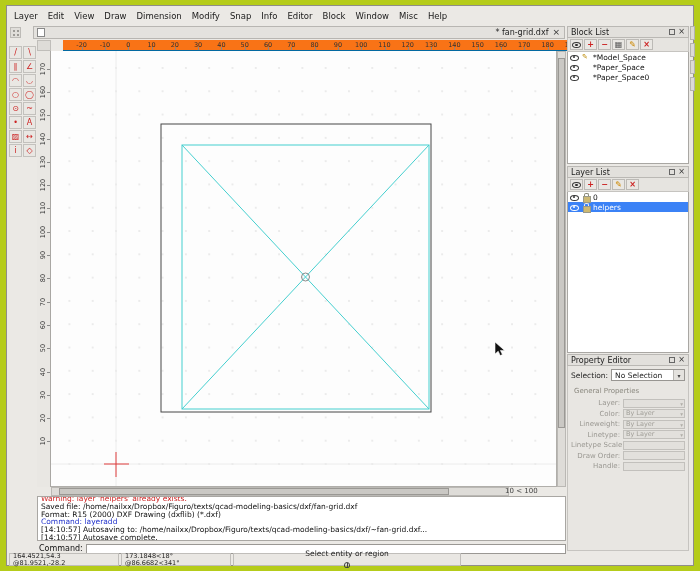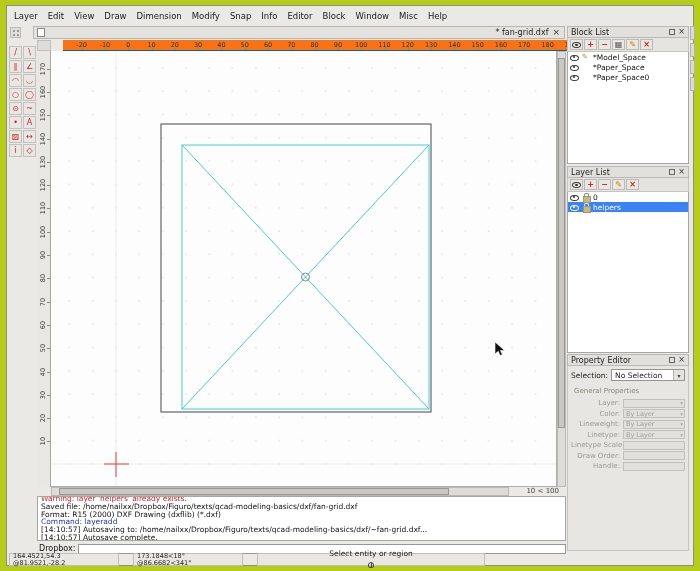--- a/index.html
+++ b/index.html
@@ -40,21 +40,21 @@
     background-image:radial-gradient(#e4e4e4 0.6px,transparent 0.9px);background-size:23.3px 23.3px;background-position:53.35px 401.35px;
     border-right:1px solid #b0aeaa;border-bottom:1px solid #b0aeaa}
   .drawsvg{position:absolute;left:0;top:0}
   .cursorsvg{position:absolute;left:444px;top:291px}
 
   
   .vscroll{position:absolute;left:550px;top:45px;width:9px;height:436px;background:#dedcd8;border:1px solid #bab8b4}
   .vthumb{position:absolute;left:0px;top:6px;width:7px;height:370px;background:#cac8c4;border:1px solid #9a9894}
   .hscroll{position:absolute;left:44px;top:481px;width:458px;height:9px;background:#dedcd8;border:1px solid #bab8b4}
   .hthumb{position:absolute;top:0px;left:7px;width:390px;height:7px;background:#cac8c4;border:1px solid #9a9894}
-  .gridinfo{position:absolute;left:498px;top:481px;width:60px;height:9px;font-size:7px;color:#444;text-align:right;padding-right:6px;line-height:9px}
+  .gridinfo{position:absolute;left:498px;top:481px;width:60px;height:9px;font-size:7px;color:#444;padding-right:6px;line-height:9px}
 
   
   .history{position:absolute;left:30px;top:490px;width:529px;height:45px;background:#fff;border:1px solid #a9a7a3;font-size:7.5px;line-height:7.8px;padding:1px 3px;overflow:hidden;color:#111;white-space:nowrap}
   .hline.error{color:#c22}
   .hline.echo{color:#23c;}
   .hline.clipped{margin-top:-3px}
   .promptrow{position:absolute;left:30px;top:537px;width:529px;height:11px;display:flex;align-items:center;gap:3px}
   .plabel{font-size:8px;color:#111;padding-left:2px}
   .pinput{flex:1;height:10px;font-size:8px;font-family:inherit;border:1px solid #9a9894;background:#fff;padding:0 2px}
 
@@ -94,29 +94,29 @@
   
   .pe{position:absolute;left:560px;top:348px;width:122px;height:197px}
   .pebody{position:absolute;top:12px;left:0;right:0;bottom:0;background:#e8e6e2;border:1px solid #c6c4c0;border-top:none}
   .selrow{display:flex;align-items:center;gap:3px;padding:3px 3px 0 3px}
   .sellabel{font-size:7.5px;color:#222;white-space:nowrap}
   .selcombo{flex:1;height:12px;background:#fff;border:1px solid #989692;display:flex;align-items:center;font-size:7.5px;color:#222;padding-left:3px}
   .selarrow{margin-left:auto;width:11px;height:100%;background:#e4e2de;border-left:1px solid #b8b6b2;display:flex;align-items:center;justify-content:center;font-size:6px;color:#444}
   .grouplabel{font-size:7px;color:#8a887f;padding:6px 0 3px 6px}
   .prow{display:flex;align-items:center;height:10.5px;padding:0 3px}
   .plab{width:52px;text-align:right;font-size:7px;color:#9a9892;padding-right:3px;white-space:nowrap;flex:0 0 52px}
-  .pctl{flex:1;height:9px;background:#e2e0dc;border:1px solid #c2c0bc;display:flex;align-items:center;font-size:6.5px;color:#a09e98;padding-left:2px}
+  .pctl{flex:1;height:9px;background:#e2e0dc;border:1px solid #c2c0bc;display:flex;align-items:flex-end;font-size:6.5px;color:#a09e98;padding-left:2px}
   .parrow{margin-left:auto;font-size:5.5px;color:#b0aea8;padding-right:1px}
 
   
   .edgestrip{position:absolute;left:683px;top:20px;width:5px;display:flex;flex-direction:column;gap:3px}
   .edgebtn{width:5px;height:14px;background:#dcdad6;border:1px solid #b5b3af}
 
   
-  .statusbar{position:absolute;left:2px;right:2px;top:547px;height:13px;display:flex;gap:14px}
+  .statusbar{position:absolute;left:2px;right:2px;top:547px;height:13px;display:flex;gap:2px}
   .seg{border:1px solid #c0beba;background:#e9e7e3;padding:0 3px;display:flex;flex-direction:column;justify-content:center;font-size:6.5px;line-height:6.8px;color:#222;white-space:nowrap}
   .seg1,.seg2{width:110px}
   .seg3{width:228px;flex-direction:column;align-items:center;justify-content:center;gap:4px;font-size:7.5px}
   .seg4{flex:1;flex-direction:row;align-items:center;font-size:7.5px}
   .mouseico{width:6px;height:9px;border:1px solid #444;border-radius:3px 3px 2px 2px;position:relative;flex:0 0 6px}
   .mouseico::before{content:"";position:absolute;left:2px;top:0;width:1px;height:4px;background:#444}
 </style>
 </head>
 <body>
 
@@ -311,21 +311,21 @@
 
   <div class="hline error clipped"><span>Warning: layer 'helpers' already exists.</span></div>
       <div class="hline"><span>Saved file: /home/nailxx/Dropbox/Figuro/texts/qcad-modeling-basics/dxf/fan-grid.dxf</span></div>
       <div class="hline"><span>Format: R15 (2000) DXF Drawing (dxflib) (*.dxf)</span></div>
       <div class="hline echo"><span>Command: layeradd</span></div>
       <div class="hline"><span>[14:10:57] Autosaving to: /home/nailxx/Dropbox/Figuro/texts/qcad-modeling-basics/dxf/~fan-grid.dxf...</span></div>
       <div class="hline"><span>[14:10:57] Autosave complete.</span></div>
     </div>
 
   <div class="promptrow">
-    <span class="plabel">Dropbox:</span>
+    <span class="plabel">Command:</span>
     <input class="pinput" value="" style="">
   </div>
 
   <div class="panel blockpanel">
     <div class="phead">
       <span class="ptitle">Block List</span>
       <span class="pfloat"></span>
       <span class="pclose">×</span>
     </div>
     <div class="ptools">

